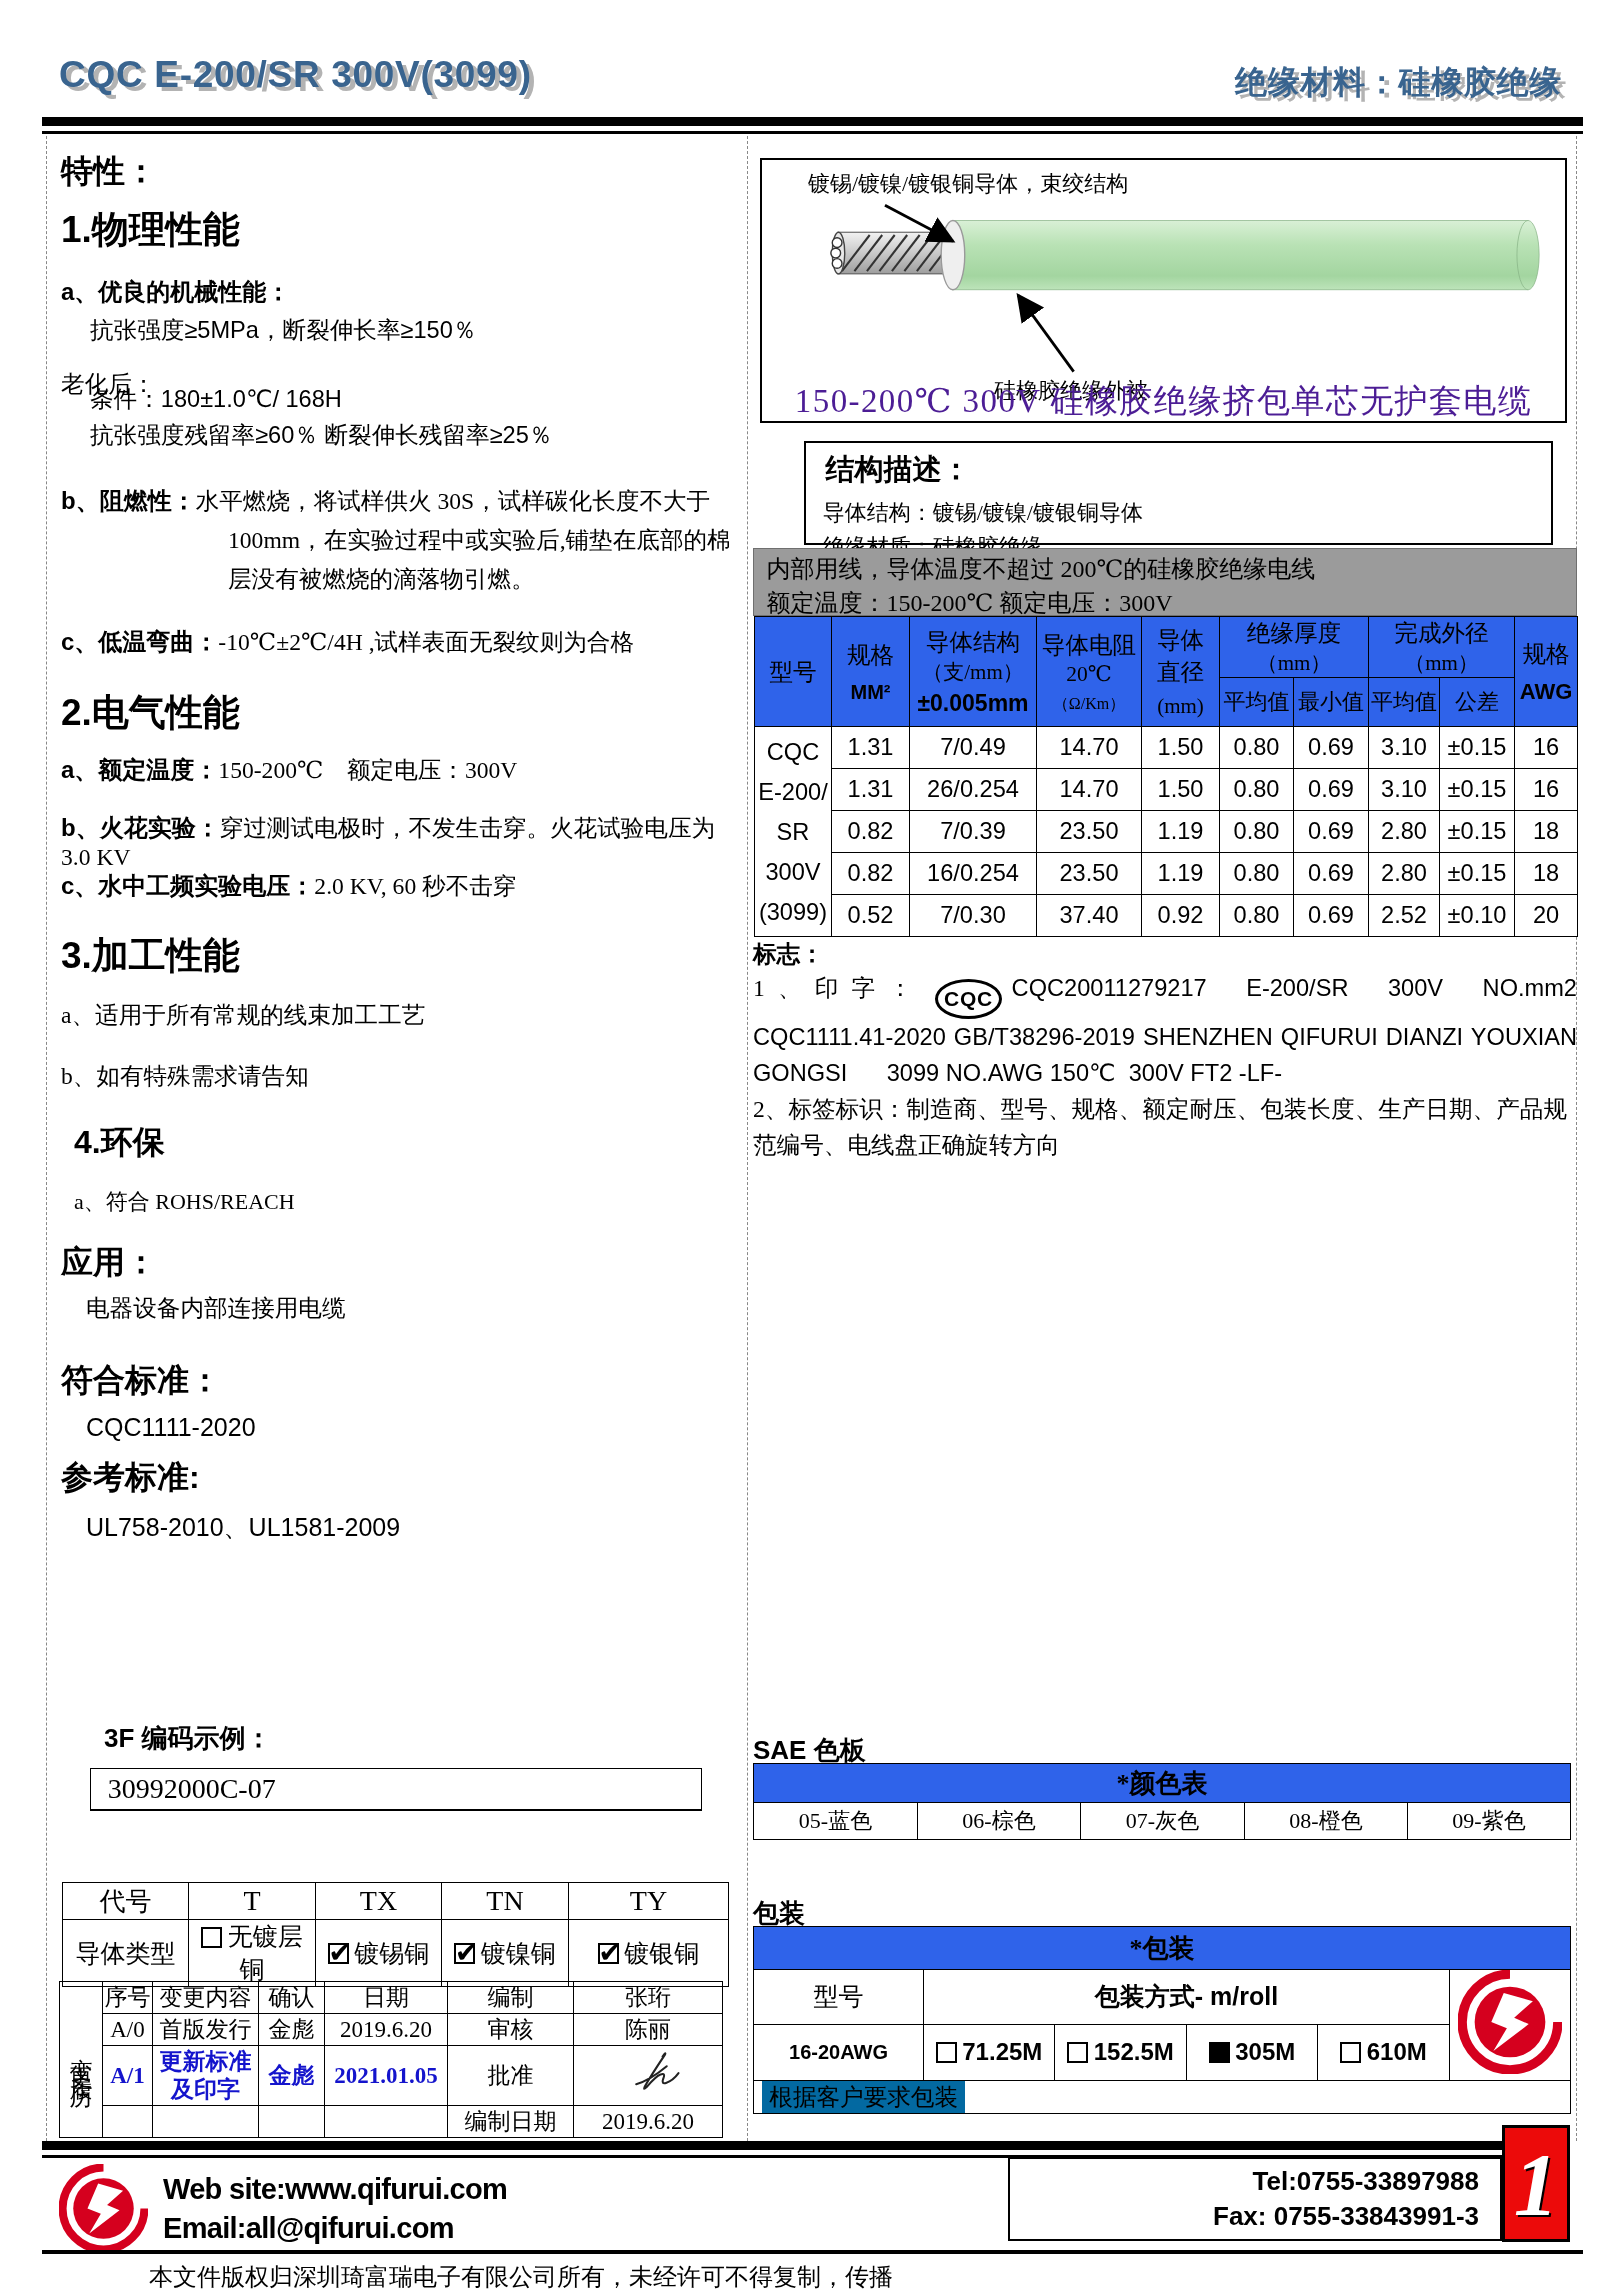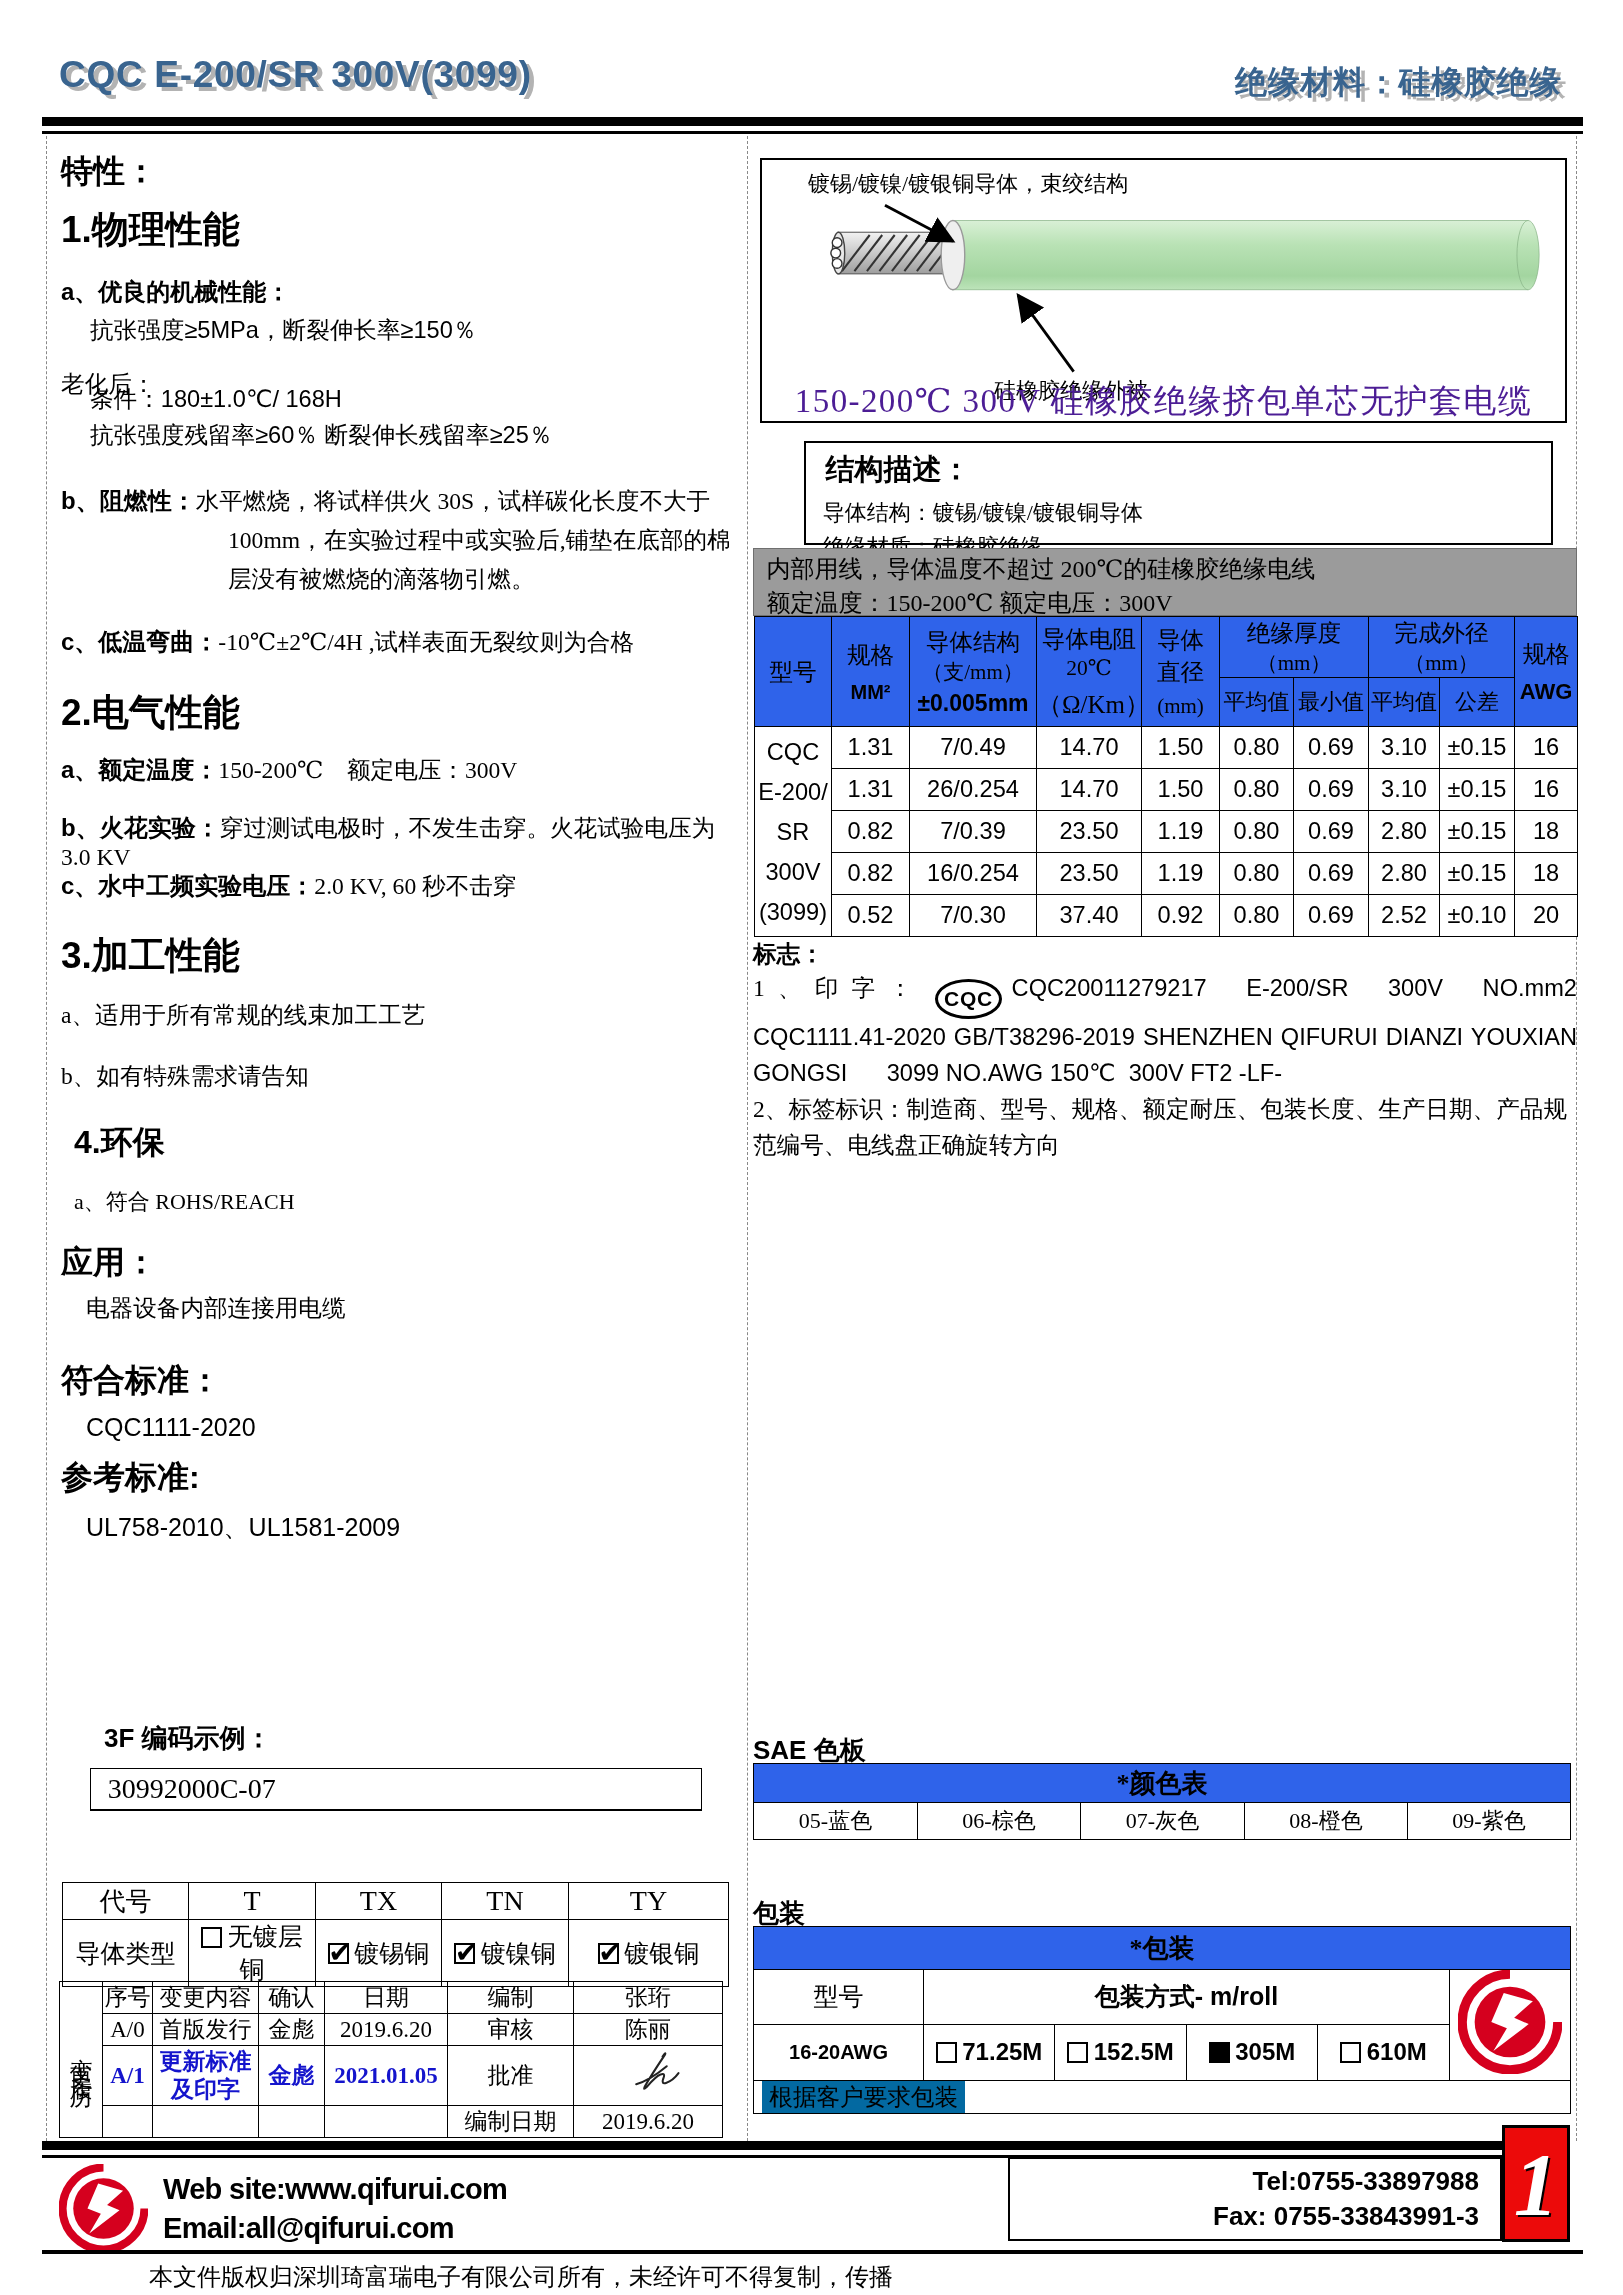--- a/index.html
+++ b/index.html
@@ -266,21 +266,21 @@
             <div class="bsans" style="font-size:20px;margin-top:9.7px">MM²</div>
           </td>
       <td rowspan="2" style="background:#2f63ea">
             <div>导体结构</div>
             <div style="font-size:21px">（支/mm）</div>
             <div class="bsans" style="font-size:23px;margin-top:4.2px">±0.005mm</div>
           </td>
       <td rowspan="2" style="background:#2f63ea">
             <div>导体电阻</div>
             <div style="font-size:21.5px">20℃</div>
-            <div style="font-size:25px;margin-top:7px">（Ω/Km）</div>
+            <div style="font-size:16px;margin-top:7px">（Ω/Km）</div>
           </td>
       <td rowspan="2" style="background:#2f63ea">
             <div>导体</div>
             <div>直径</div>
             <div style="font-size:21px;margin-top:5.6px">(mm)</div>
           </td>
       <td colspan="2" style="background:#2f63ea">
             <div>绝缘厚度</div>
             <div style="font-size:21px">（mm）</div>
           </td>

